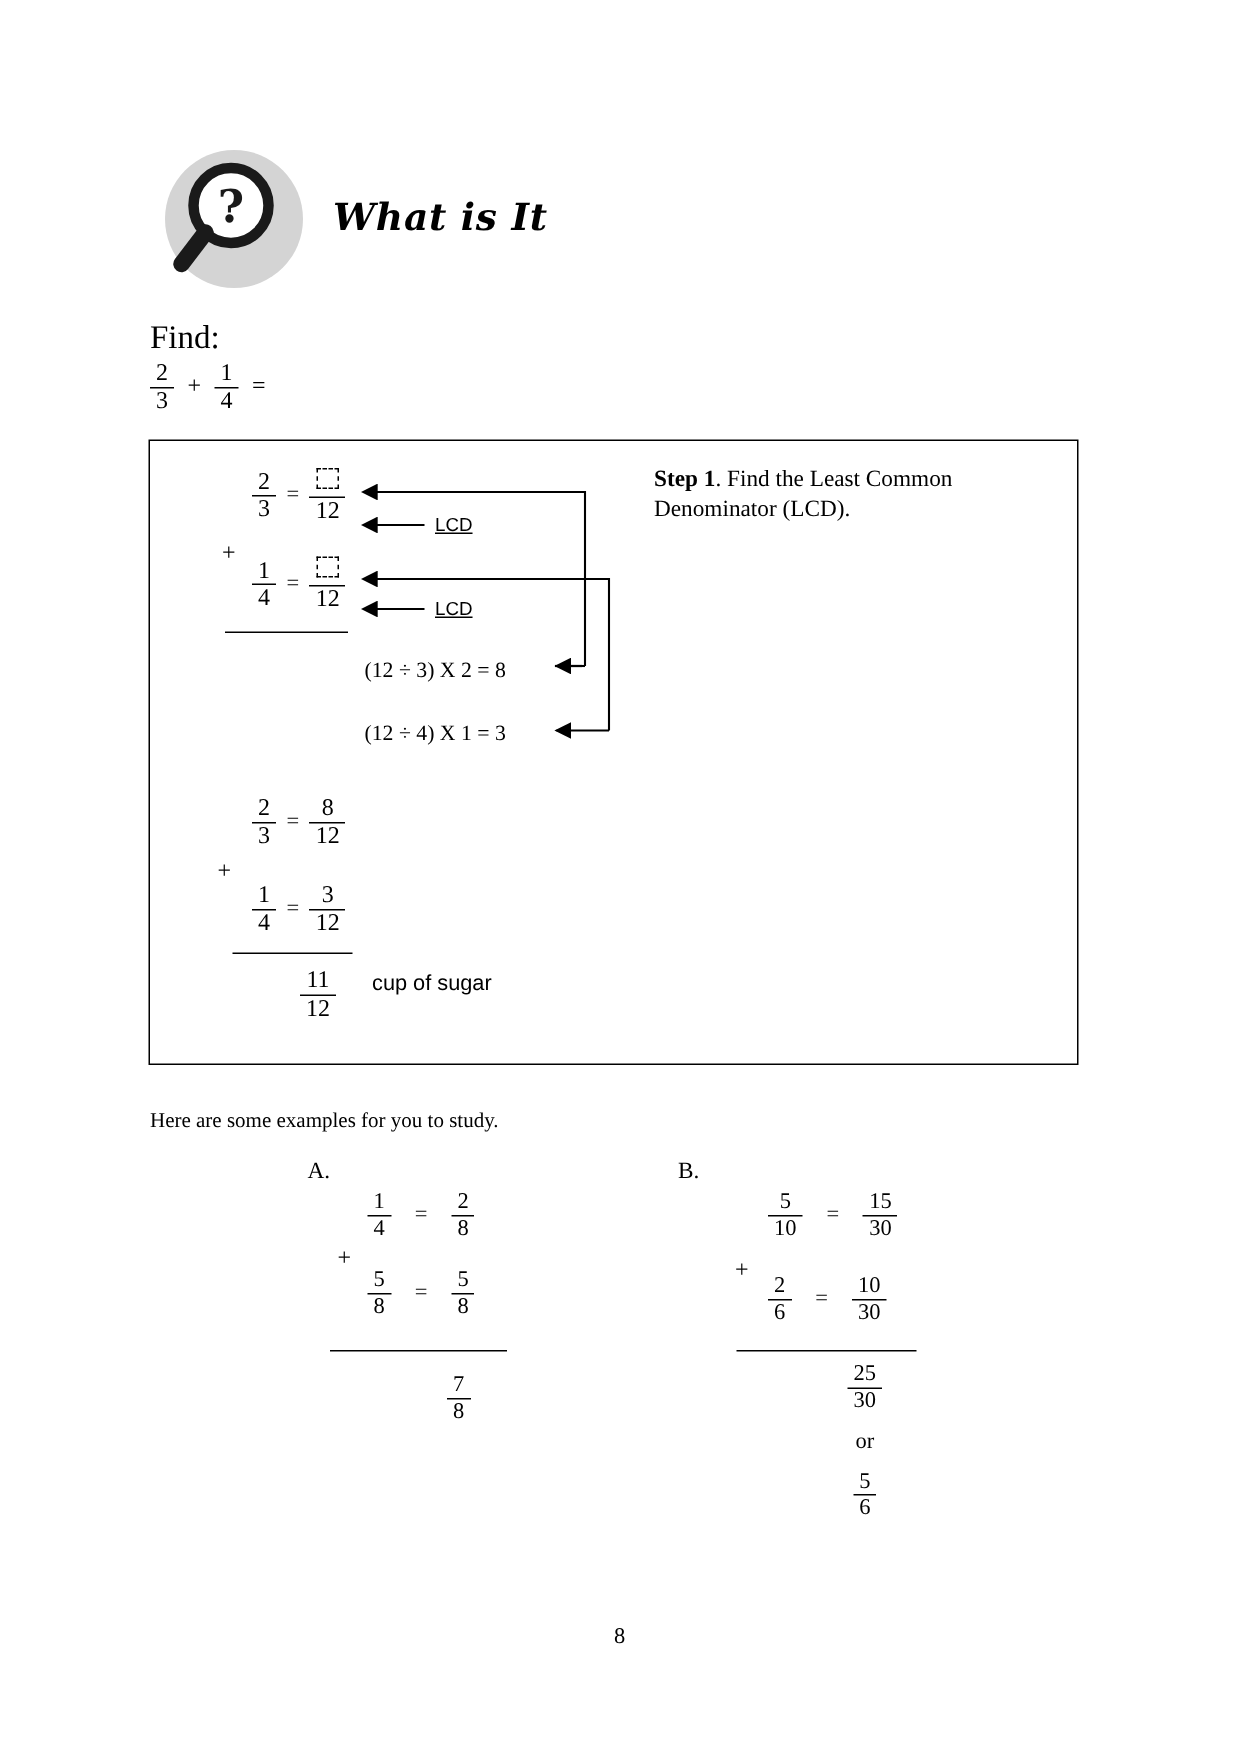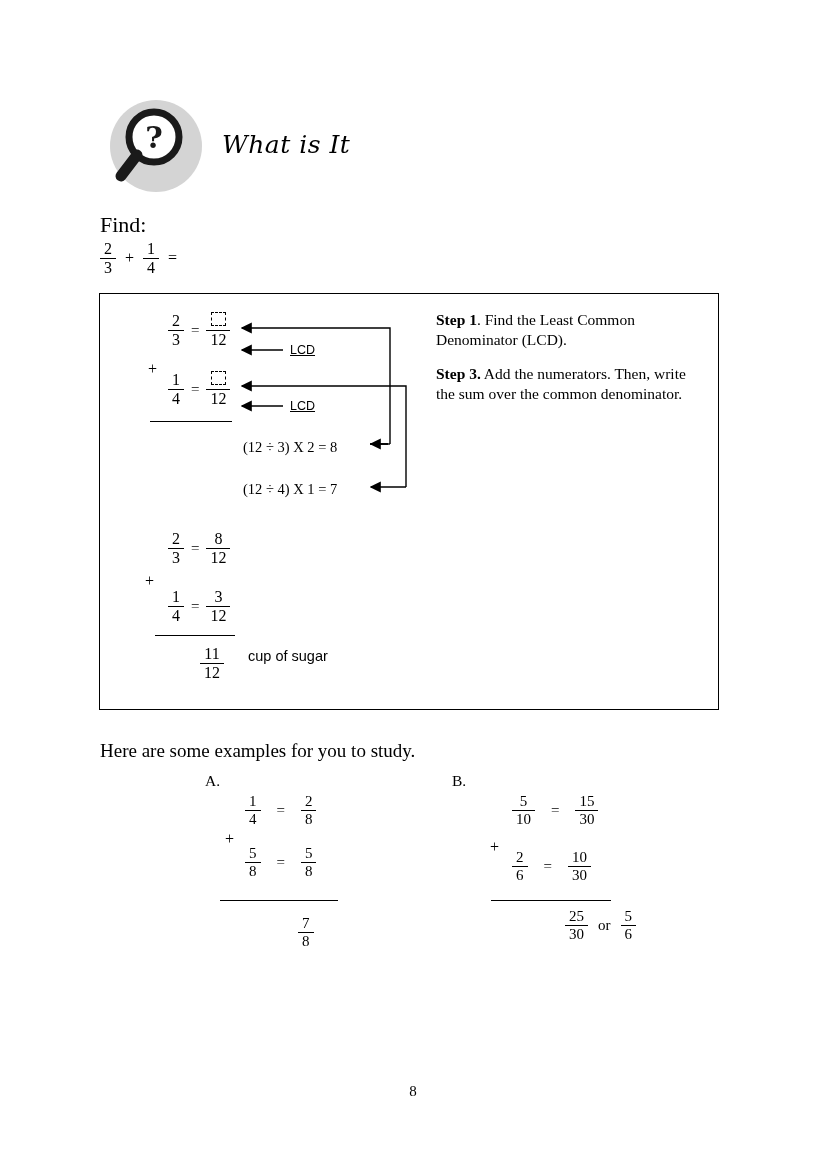--- a/index.html
+++ b/index.html
@@ -39,21 +39,21 @@
     top: 0px;
     width: 92px;
     height: 92px;
   }
   .header-title {
     position: absolute;
     left: 122px;
     top: 30px;
     font-family: "DejaVu Serif", serif;
     font-style: italic;
-    font-weight: normal;
+    font-weight: bold;
     font-size: 25px;
     letter-spacing: 0.5px;
   }
 
   
   .find-label {
     position: absolute;
     left: 100px;
     top: 212px;
     font-size: 22px;
@@ -160,21 +160,21 @@
     font-family: "Liberation Sans", sans-serif;
     font-size: 14.5px;
     text-align: center;
   }
 
   
   .examples-intro {
     position: absolute;
     left: 100px;
     top: 740px;
-    font-size: 19px;
+    font-size: 14px;
   }
   .ex-label {
     position: absolute;
     font-size: 15.5px;
   }
   .ex-frac-row {
     position: absolute;
     display: flex;
     align-items: center;
     gap: 16px;
@@ -244,21 +244,21 @@
     <span class="den">12</span>
   </span>
 </div>
 
 <div class="sum-rule" style="left:150px; top:421px; width:82px;"></div>
 
 <div class="lcd-tag" style="left:290px; top:343px;">LCD</div>
 <div class="lcd-tag" style="left:290px; top:399px;">LCD</div>
 
 <div class="calc-line" style="left:243px; top:439px;">(12 ÷ 3) X 2 = 8</div>
-<div class="calc-line" style="left:243px; top:481px;">(12 ÷ 4) X 1 = 7</div>
+<div class="calc-line" style="left:243px; top:481px;">(12 ÷ 4) X 1 = 3</div>
 
 <svg class="arrow-layer">
   <defs>
     <marker id="ah" markerWidth="8" markerHeight="8" refX="7" refY="4" orient="auto">
       <path d="M0,0 L8,4 L0,8 z" fill="#000"></path>
     </marker>
   </defs>
 
   <line x1="283" y1="350" x2="242" y2="350" stroke="#000" stroke-width="1.4" marker-end="url(#ah)"></line>
   <line x1="283" y1="406" x2="242" y2="406" stroke="#000" stroke-width="1.4" marker-end="url(#ah)"></line>
@@ -267,21 +267,20 @@
   <line x1="388" y1="444" x2="370" y2="444" stroke="#000" stroke-width="1.4"></line>
   <polyline points="370,444 388,444" fill="none" stroke="#000" stroke-width="1.4"></polyline>
   <line x1="390" y1="444" x2="371" y2="444" stroke="#000" stroke-width="1.4" marker-end="url(#ah)"></line>
 
   <polyline points="406,487 406,386 242,386" fill="none" stroke="#000" stroke-width="1.4" marker-end="url(#ah)"></polyline>
   <line x1="406" y1="487" x2="371" y2="487" stroke="#000" stroke-width="1.4" marker-end="url(#ah)"></line>
 </svg>
 
 <div class="steps">
   <p><b>Step 1</b><span>. Find the Least Common Denominator (LCD).</span></p>
-  <p><b>Step 3.</b><span> Add the numerators. Then, write the sum over the common denominator.</span></p>
 </div>
 
 <div class="eq-row" style="left:168px; top:530px;">
   <span class="frac">
     <span class="num">2</span>
     <span class="den">3</span>
   </span>
   <span class="eqsign">=</span>
   <span class="frac">
     <span class="num">8</span>
@@ -371,21 +370,21 @@
   </span>
   <span class="eqsign">=</span>
   <span class="frac">
     <span class="num">10</span>
     <span class="den">30</span>
   </span>
 </div>
 
 <div class="sum-rule" style="left:491px; top:900px; width:120px;"></div>
 
-<div class="ex-frac-row" style="left:565px; top:908px; gap:10px;">
+<div class="ex-frac-row" style="left:565px; top:908px; gap:10px;flex-direction:column;">
   <span class="frac">
     <span class="num">25</span>
     <span class="den">30</span>
   </span>
   <span>or</span>
   <span class="frac">
     <span class="num">5</span>
     <span class="den">6</span>
   </span>
 </div>

